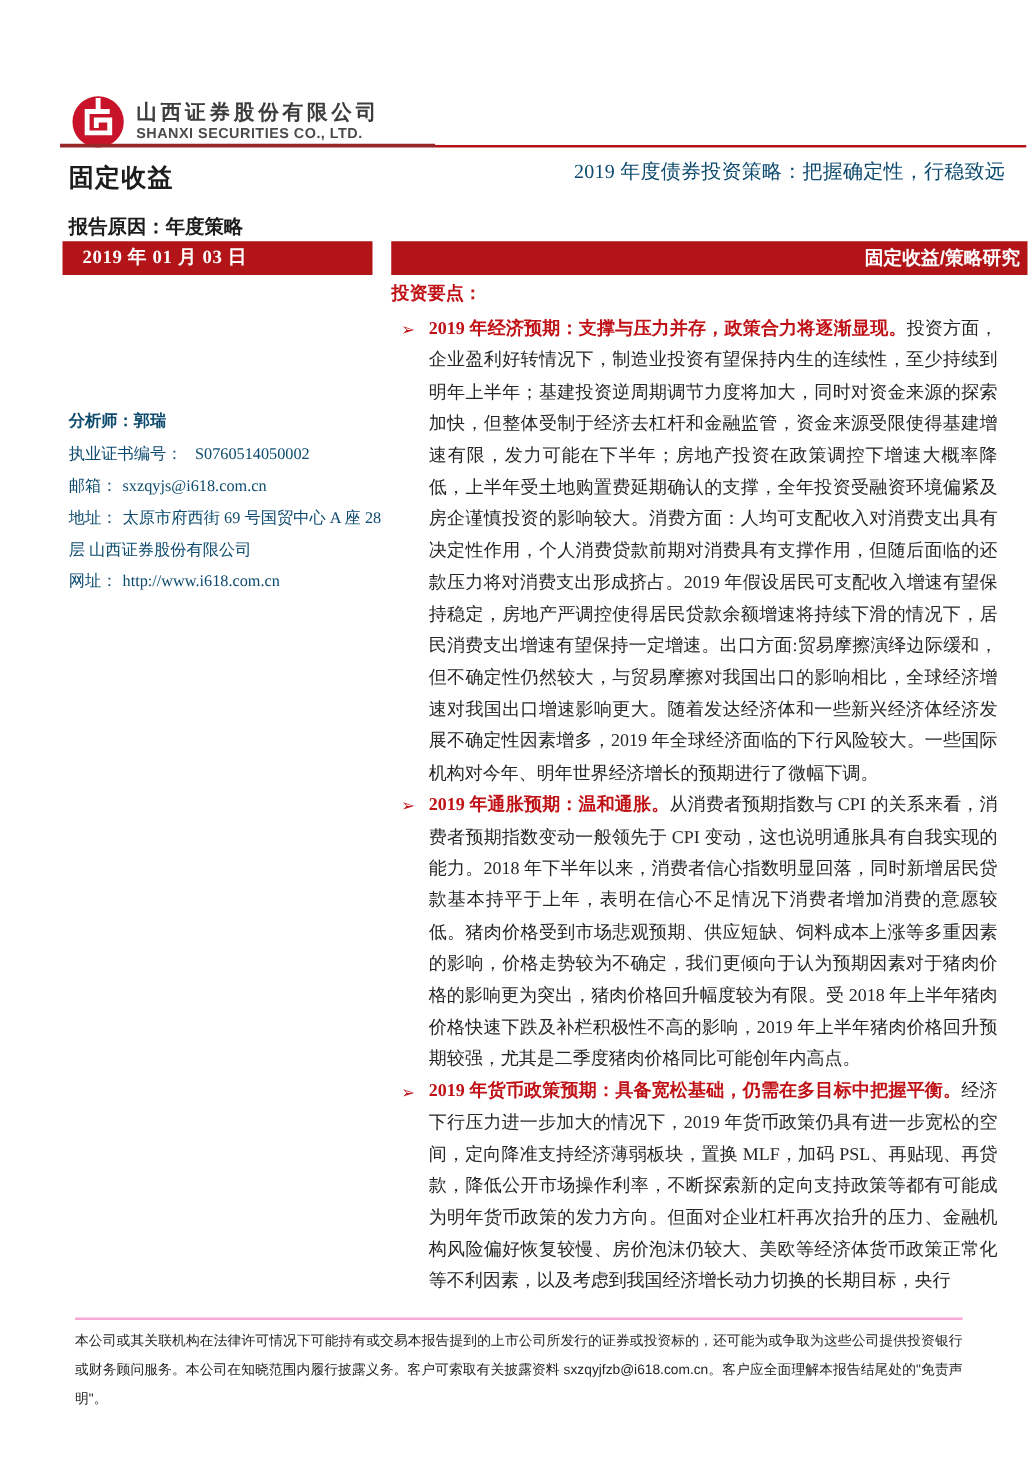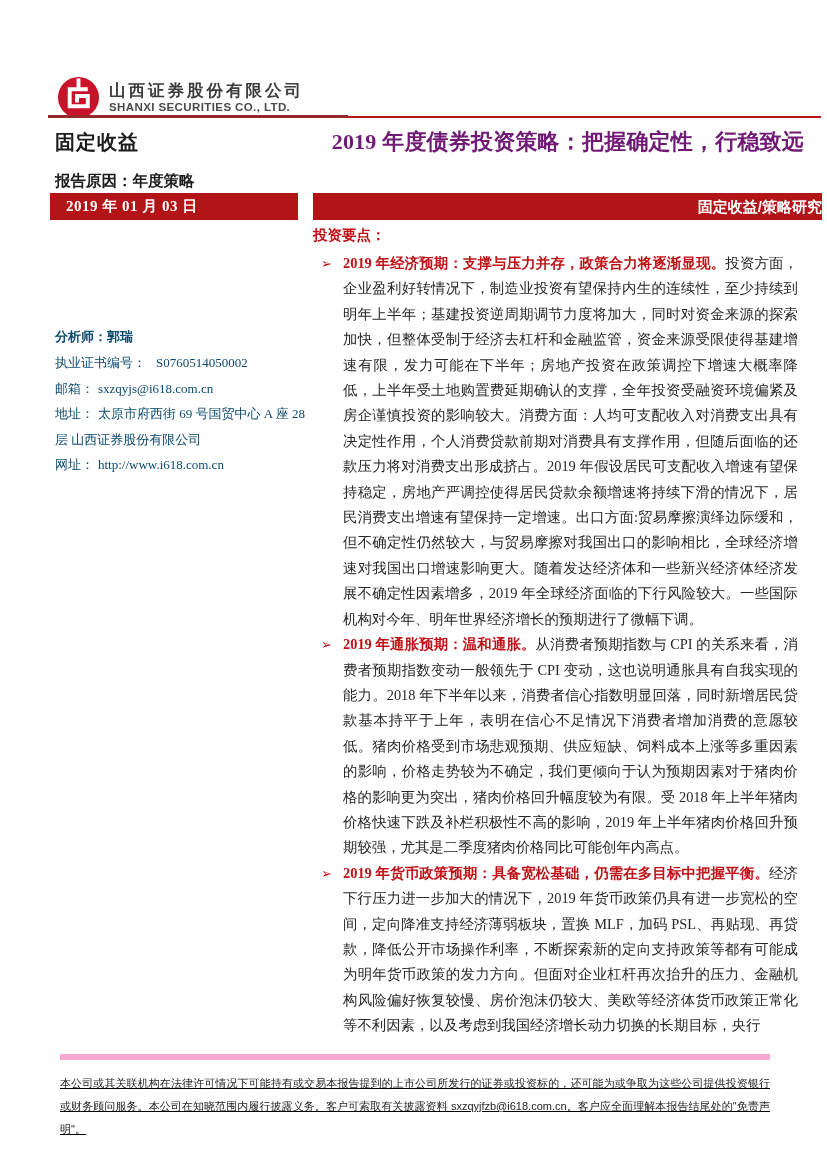--- a/index.html
+++ b/index.html
@@ -46,40 +46,40 @@
   .rule-right{position:absolute;left:348px;top:116px;width:473px;height:2px;background:var(--accent);}
   
   .category{
     position:absolute;left:55px;top:129px;
     font-family:Liberation Mono, monospace;
     font-size:20px;font-weight:bold;color:var(--ink);
     letter-spacing:1px;
   }
   .title{
     position:absolute;right:23px;top:127px;
-    font-size:22px;font-weight:bold;color:#701a75;
+    font-size:16px;font-weight:normal;color:#0c4a6e;
     white-space:nowrap;letter-spacing:.2px;
   }
   .reason{
     position:absolute;left:55px;top:171px;
     font-family:"Liberation Sans","DejaVu Sans",sans-serif;
     font-size:15.5px;font-weight:bold;color:var(--ink);
   }
   .date-bar{
     position:absolute;left:50px;top:193px;width:248px;height:27px;
     background:var(--accent);color:#fff;
     font-size:15px;font-weight:bold;line-height:27px;
     padding-left:16px;letter-spacing:.5px;
   }
   .section-bar{
     position:absolute;left:313px;top:193px;width:509px;height:27px;
     background:var(--accent);color:#fff;
     font-family:"Liberation Sans","DejaVu Sans",sans-serif;
     font-size:15px;font-weight:bold;line-height:27px;
-    text-align:right;
+    text-align:right;padding-right:6px;
   }
   
   .sidebar{
     position:absolute;left:55px;top:324px;width:250px;
     font-size:13px;color:#0c4a6e;
   }
   .sidebar .analyst{
     font-family:"Liberation Sans","DejaVu Sans",sans-serif;
     font-weight:bold;line-height:26px;
   }
@@ -104,23 +104,22 @@
   }
   .bullet .btext{
     flex:1;
     font-size:14.4px;line-height:25.4px;color:var(--body-ink);
     text-align:justify;text-justify:inter-ideograph;
   }
   .bullet .lead{font-weight:bold;color:var(--red-text);}
   
   .footer{
     position:absolute;left:60px;top:1054px;width:710px;
-    border-top:6px solid #f9a8d4;
-    padding-top:12px;
-    text-decoration:underline;
+    border-top:2px solid #f9a8d4;
+    padding-top:6px;
   }
   .footer p{
     font-family:"Liberation Sans","DejaVu Sans",sans-serif;
     font-size:11px;line-height:23px;color:#242424;
     text-align:justify;
   }
 </style>
 </head>
 <body>
 

